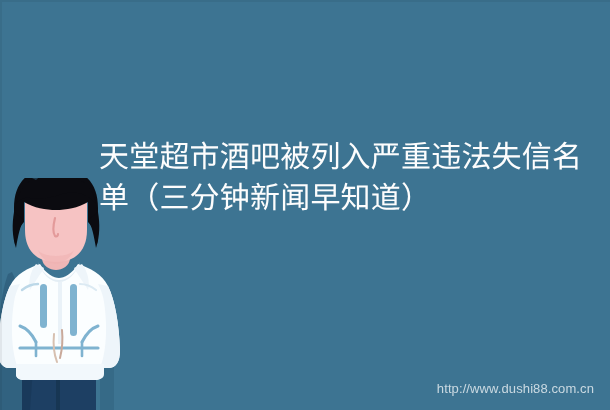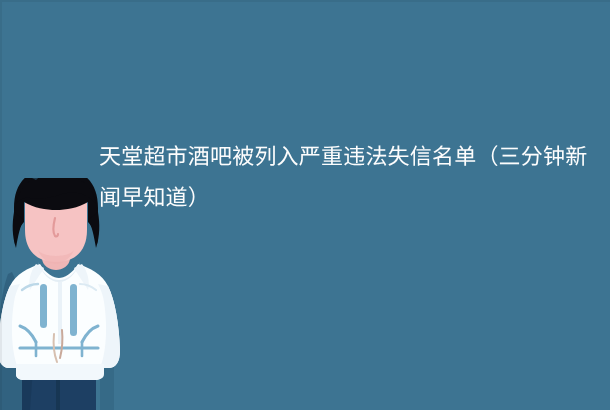--- a/index.html
+++ b/index.html
@@ -35,21 +35,21 @@
   }
 
   
   .headline {
     position: absolute;
     left: 99px;
     top: 136px;
     width: 500px;
     z-index: 40;
     color: #fdfdfd;
-    font-size: 22px;
+    font-size: 30px;
     line-height: 41px;
     letter-spacing: 0.2px;
     font-weight: 400;
     text-align: left;
     white-space: pre-wrap;
     word-break: break-all;
   }
 
   
   .watermark {
@@ -190,14 +190,15 @@
           <path d="M16 186 L 104 186 L 104 196 C 104 200, 100 202, 94 202
                    L 26 202 C 20 202, 16 200, 16 196 Z" fill="#f2f8fc"></path>
         </g>
 
       </g>
     </svg>
   </div>
 
   <div class="headline" style="color: rgb(253, 253, 253);">天堂超市酒吧被列入严重违法失信名单（三分钟新闻早知道）</div>
 
+  <div class="watermark">http://www.dushi88.com.cn</div>
 
 </div>
 
 </body></html>

